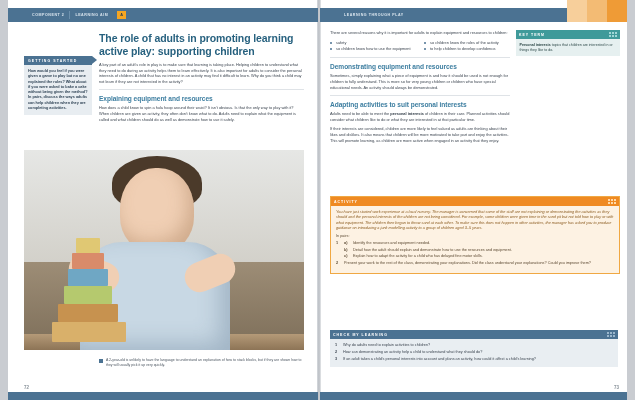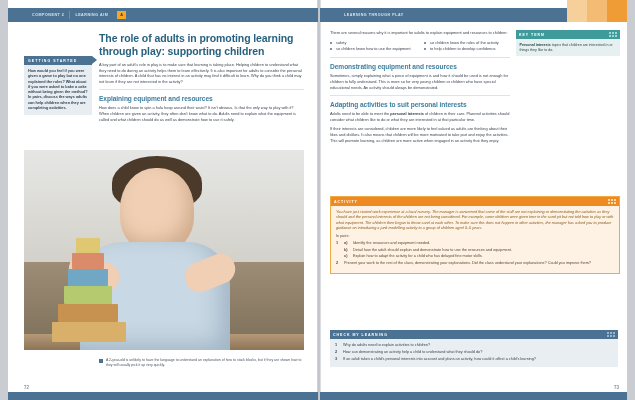--- a/index.html
+++ b/index.html
@@ -159,21 +159,21 @@
       <span class="rh-tag">LEARNING THROUGH PLAY</span>
     </div>
   </div>
 
   <div class="corner" style="left:567px;">
     <i style="width:20px;background:#f7cf9b;"></i>
     <i style="width:20px;background:#f3bb74;"></i>
     <i style="width:20px;background:#ef9b36;"></i>
   </div>
 
-  <h1 class="title lp-title">The role of adults in promoting learning through play: supporting children</h1>
+  <h1 class="title lp-title">The role of adults in promoting learning active play: supporting children</h1>
 
   <div class="lp-col">
     <p class="body">A key part of an adult's role in play is to make sure that learning is taking place. Helping children to understand what they need to do during an activity helps them to learn effectively. It is also important for adults to consider the personal interests of children. A child that has no interest in an activity may find it difficult to learn. Why do you think a child may not learn if they are not interested in the activity?</p>
     <div class="divider"></div>
     <h2 class="sub">Explaining equipment and resources</h2>
     <p class="body">How does a child know to spin a hula hoop around their waist? It isn't obvious. Is that the only way to play with it? When children are given an activity, they often don't know what to do. Adults need to explain what the equipment is called and what children should do as well as demonstrate how to use it safely.</p>
   </div>
 
   <div class="gs-box">
     <div class="gs-head">

